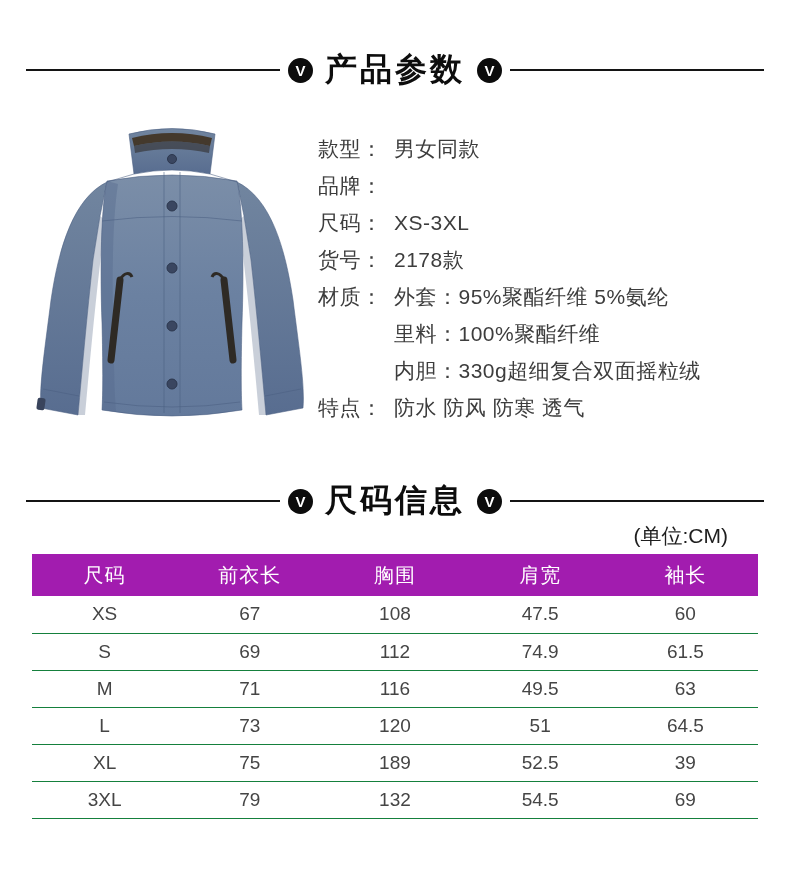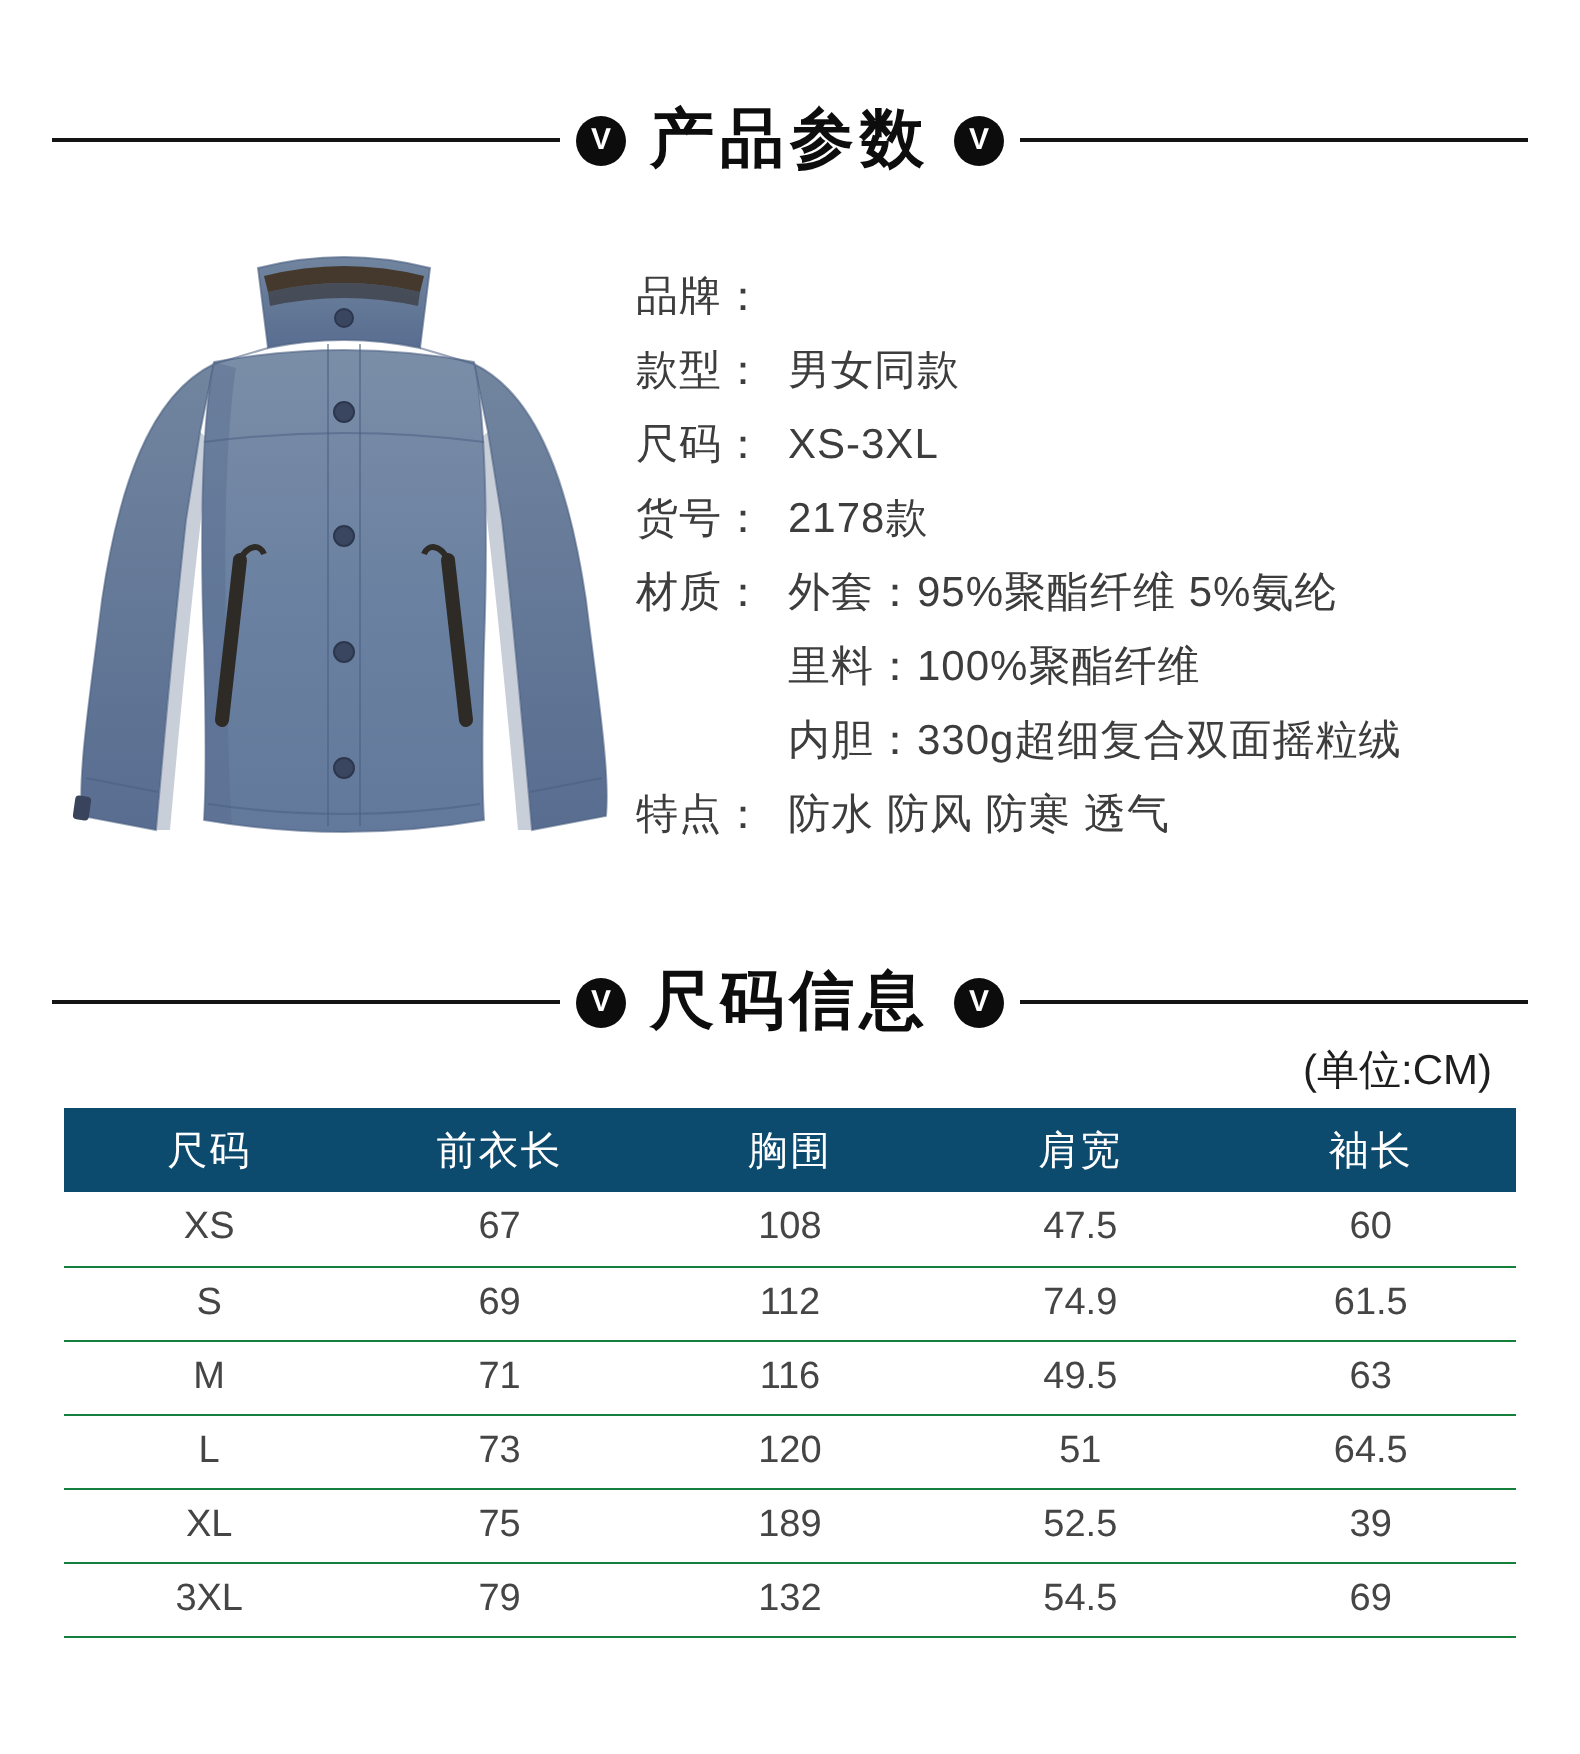--- a/index.html
+++ b/index.html
@@ -16,23 +16,23 @@
   .section-title { font-size:32px; font-weight:700; color:#0d0d0d; letter-spacing:3px; margin:0 4px; white-space:nowrap; }
 
   
   .product-section { display:flex; margin:26px 0 0 12px; height:315px; }
   .product-image { width:300px; height:315px; flex:none; }
   .params { margin-left:6px; padding-top:12px; font-size:21px; color:#3d3d3d; letter-spacing:0.5px; }
   .param-row { line-height:37px; white-space:nowrap; }
   .param-label { display:inline-block; width:76px; }
 
   
-  .unit-note { text-align:right; margin:0 44px 0 0; font-size:21px; color:#1e1e1e; line-height:26px; }
+  .unit-note { text-align:right; margin:0 62px 0 0; font-size:21px; color:#1e1e1e; line-height:26px; }
   .size-table { width:726px; margin:5px 0 0 32px; border-collapse:collapse; table-layout:fixed; text-align:center; }
-  .size-table th { background:#0c4a6e; color:#ffffff; font-size:20px; font-weight:500; height:42px; letter-spacing:1px; }
+  .size-table th { background:#a21caf; color:#ffffff; font-size:20px; font-weight:500; height:42px; letter-spacing:1px; }
   .size-table td { height:37px; font-size:19px; color:#454545; border-bottom:1px solid #15803d; }
 </style>
 </head>
 <body>
 
 <div class="page">
 
   <div class="section-header">
     <span class="hline"></span>
     <span class="v-badge">
@@ -96,22 +96,22 @@
           <path d="M212,162 L221,242" stroke-width="7" stroke-linecap="round"></path>
           <path d="M108,162 C112,154 118,154 120,159" stroke-width="3"></path>
           <path d="M212,162 C208,154 202,154 200,159" stroke-width="3"></path>
         </g>
 
         <rect x="25" y="280" width="8" height="12" rx="2" fill="#39445c" transform="rotate(8 29 286)"></rect>
       </svg>
     </div>
 
     <div class="params">
+      <div class="param-row"><span class="param-label">款型：</span><span class="param-value">男女同款</span></div>
       <div class="param-row"><span class="param-label">品牌：</span><span class="param-value"></span></div>
-      <div class="param-row"><span class="param-label">款型：</span><span class="param-value">男女同款</span></div>
       <div class="param-row"><span class="param-label">尺码：</span><span class="param-value">XS-3XL</span></div>
       <div class="param-row"><span class="param-label">货号：</span><span class="param-value">2178款</span></div>
       <div class="param-row"><span class="param-label">材质：</span><span class="param-value">外套：95%聚酯纤维 5%氨纶</span></div>
       <div class="param-row"><span class="param-label"></span><span class="param-value">里料：100%聚酯纤维</span></div>
       <div class="param-row"><span class="param-label"></span><span class="param-value">内胆：330g超细复合双面摇粒绒</span></div>
       <div class="param-row"><span class="param-label">特点：</span><span class="param-value">防水 防风 防寒 透气</span></div>
     </div>
   </div>
 
   <div class="section-header second">

